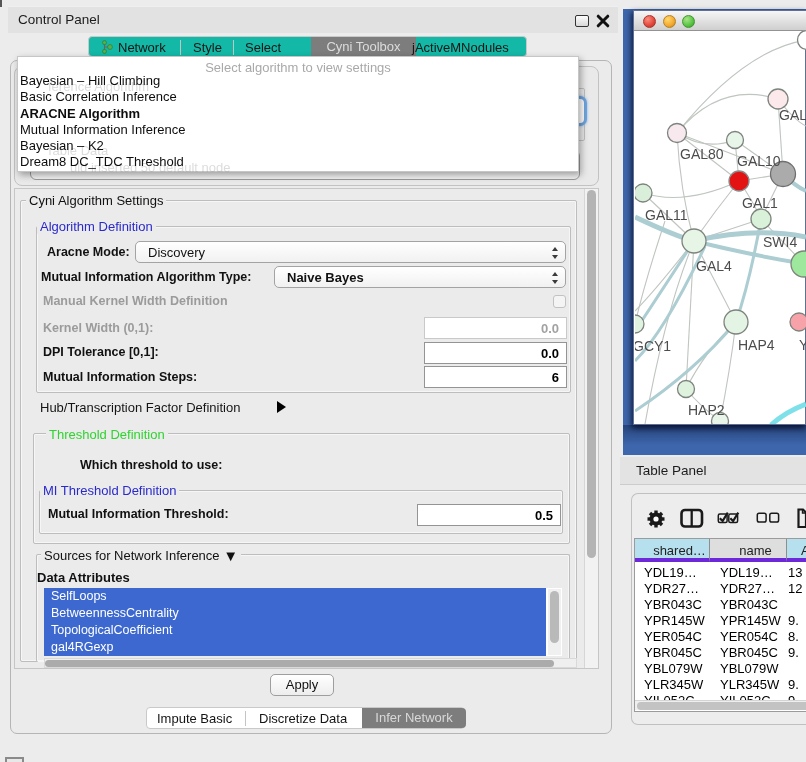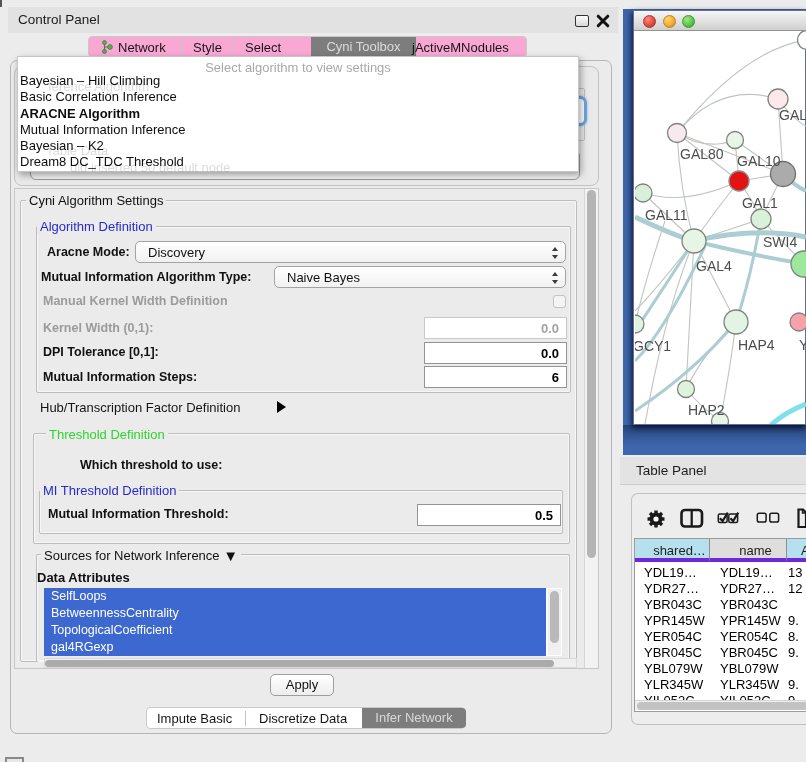--- a/index.html
+++ b/index.html
@@ -8,21 +8,21 @@
 .abs { position:absolute; }
 #stage { position:relative; width:806px; height:762px; }
 
 #cpbar { left:8px; top:6px; width:610px; height:27px; background:#e2e2e2;
   border-top:1px solid #efefef; }
 #cpbar .t { position:absolute; left:10px; top:5px; font-size:13.5px; color:#1c1c1c; }
 #cpbar .flo { position:absolute; left:567px; top:8px; width:14px; height:12px;
   border:1.8px solid #333; border-radius:2px; background:linear-gradient(#fdfdfd,#d8d8d8); }
 #cpbar .clo { position:absolute; left:588px; top:7px; }
 
-#tabbar { left:88px; top:36px; width:439px; height:21px; background:#f9a8d4;
+#tabbar { left:88px; top:36px; width:439px; height:21px; background:#14b8a6;
   border:1px solid #c9c9c9; border-radius:4px; font-size:13px; color:#161616; }
 #tabbar .sep { position:absolute; top:3px; width:1px; height:15px; background:#c4c4c4; }
 #tabbar .lab { position:absolute; top:3px; font-weight:500; }
 #tabbar .dark { position:absolute; left:222px; top:0px; width:105px; height:19px;
   background:#7d7d7d; color:#dcdcdc; text-align:center; line-height:19px; font-weight:500; }
 
 #mainpanel { left:10px; top:60px; width:602px; height:674px; background:#ebebeb;
   border:1px solid #b5b5b5; border-radius:7px; }
 
 #subtop { left:14px; top:66px; width:585px; height:120px; background:#e9e9e9;
@@ -157,21 +157,21 @@
   <div class="gbox" style="left:36px; top:226px; width:535px; height:167px;"></div>
   <div class="gtitle" style="left:37px; top:219px; color:#2929cc;">Algorithm Definition</div>
 
   <div class="lbl" style="left:47px; top:245px;">Aracne Mode:</div>
   <div class="combo" style="left:135px; top:241px; width:431px;">
     <span class="tx">Discovery</span>
       <span class="ar"></span>
     </div>
 
   <div class="lbl" style="left:41px; top:270px;">Mutual Information Algorithm Type:</div>
-  <div class="combo" style="left:274px; top:266px; width:292px;">
+  <div class="combo" style="left:274px; top:266px; width:292px;font-weight:bold;">
     <span class="tx">Naive Bayes</span>
       <span class="ar"></span>
     </div>
 
   <div class="lbl dis" style="left:43px; top:294px;">Manual Kernel Width Definition</div>
   <div class="abs" style="left:553px; top:295px; width:13px; height:13px; background:#f4f4f4;
     border:1px solid #c2c2c2; border-radius:3px;"></div>
 
   <div class="lbl dis" style="left:43px; top:321px;">Kernel Width (0,1):</div>
   <div class="tfield dis" style="left:424px; top:317px; width:143px;">0.0</div>

